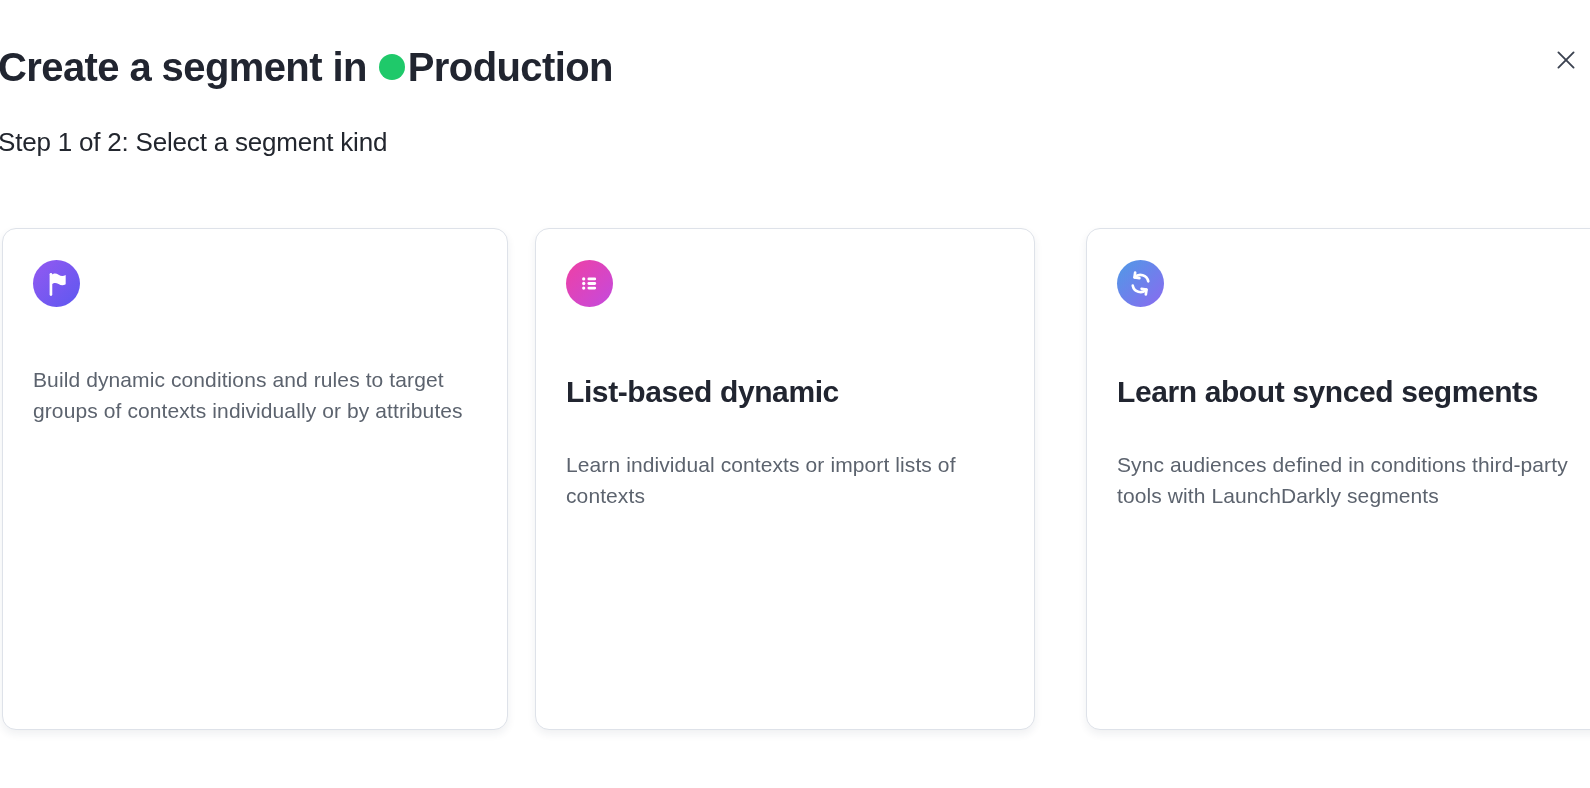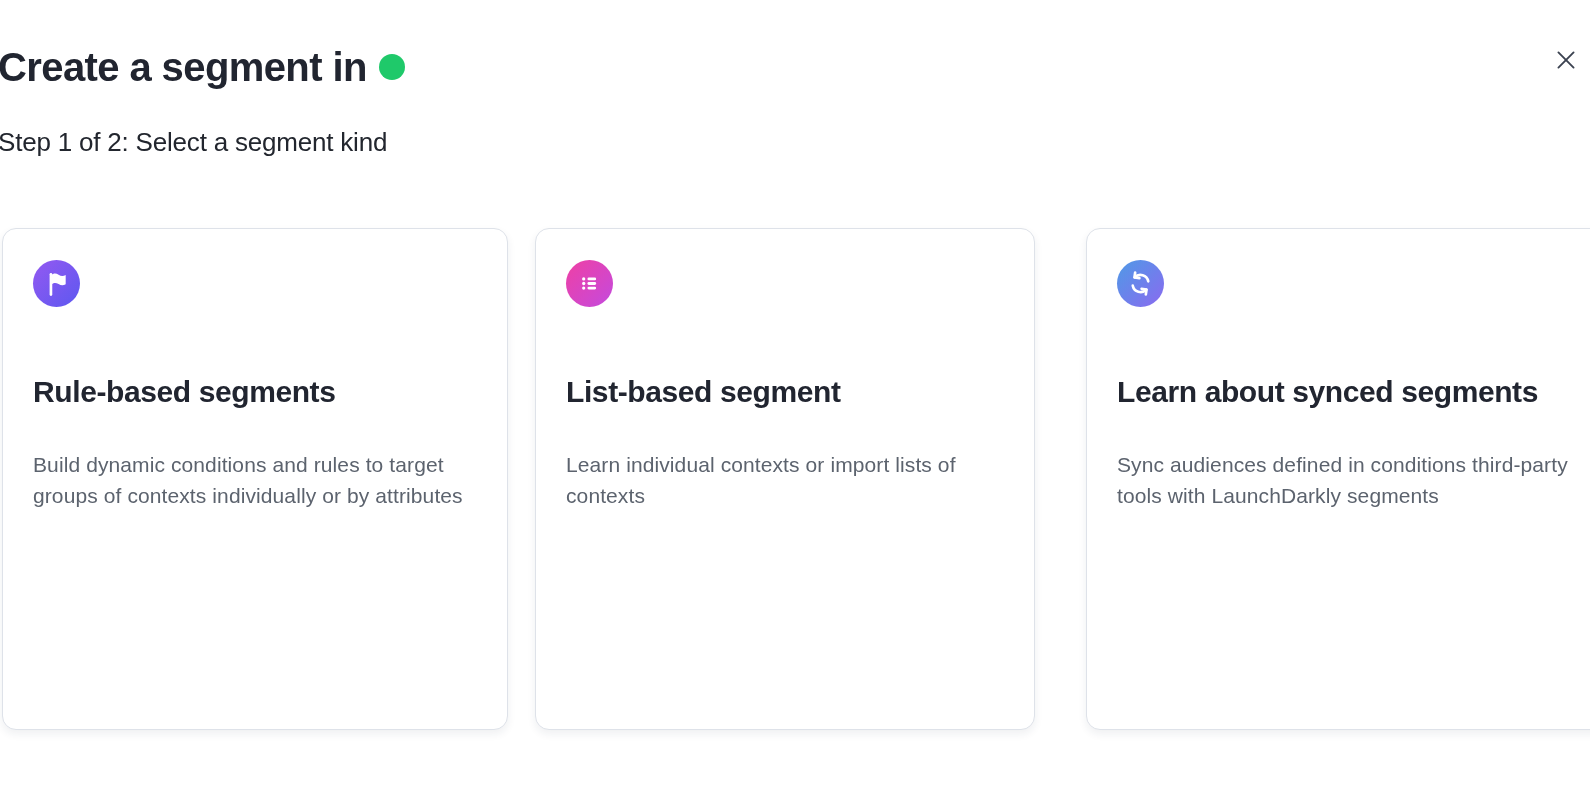--- a/index.html
+++ b/index.html
@@ -98,20 +98,21 @@
 </style>
 </head>
 <body>
 
 <div class="modal">
 
   <div class="modal-header">
     <h1 class="modal-title">
       <span>Create a segment in</span>
       <span class="env-dot" style="background: rgb(31, 201, 106);"></span>
+      <span>Production</span>
     </h1>
     <button class="close-btn">
       <span style="display:flex;">
         <svg width="26" height="26" viewBox="0 0 24 24" fill="none" stroke="#3b4250" stroke-width="1.7" stroke-linecap="round">
           <line x1="5" y1="5" x2="19" y2="19"></line>
           <line x1="19" y1="5" x2="5" y2="19"></line>
         </svg>
       </span>
     </button>
     <div class="step-label">Step 1 of 2: Select a segment kind</div>
@@ -119,36 +120,35 @@
 
   <div class="cards-row">
 
     <div class="card card-1">
       <div class="card-icon" style="background: linear-gradient(135deg, rgb(148, 89, 241), rgb(93, 88, 240));">
         <svg viewBox="0 0 24 24">
           <path d="M7.4 21.2V4.4" fill="none" stroke="#fff" stroke-width="2.2" stroke-linecap="round"></path>
           <path d="M7.4 5.1c2.3-1.7 4.2-1.7 6.3-.3 2 1.3 3.9 1.4 5.9.2v7.7c-2 1.2-3.9 1.1-5.9-.2-2.1-1.4-4-1.4-6.3.3z" fill="#fff"></path>
         </svg>
       </div>
-      <h2 class="card-title">Rule-based segments</h2>
       <p class="card-desc">Build dynamic conditions and rules to target groups of contexts individually or by attributes</p>
     </div>
 
     <div class="card card-2">
       <div class="card-icon" style="background: linear-gradient(135deg, rgb(239, 64, 164), rgb(196, 74, 222));">
         <svg viewBox="0 0 24 24" fill="#fff">
           <circle cx="7.2" cy="8.2" r="1.35"></circle>
             <rect x="10.3" y="7.05" width="7.2" height="2.3" rx="1.15"></rect>
           <circle cx="7.2" cy="12" r="1.35"></circle>
             <rect x="10.3" y="10.85" width="7.2" height="2.3" rx="1.15"></rect>
           <circle cx="7.2" cy="15.8" r="1.35"></circle>
             <rect x="10.3" y="14.65" width="7.2" height="2.3" rx="1.15"></rect>
         </svg>
       </div>
-      <h2 class="card-title">List-based segment</h2>
+      <h2 class="card-title">List-based dynamic</h2>
       <p class="card-desc">Learn individual contexts or import lists of contexts</p>
     </div>
 
     <div class="card card-3">
       <div class="card-icon" style="background: linear-gradient(135deg, rgb(79, 154, 230), rgb(138, 106, 240));">
         <svg viewBox="0 0 24 24" fill="none" stroke="#fff" stroke-width="2.2" stroke-linecap="round" stroke-linejoin="round">
           <path d="M18.4 10.2 A 6.6 6.6 0 0 0 7.2 6.9"></path>
           <polyline points="7.6 2.9 7.0 7.0 11.1 7.6"></polyline>
           <path d="M5.6 13.8 A 6.6 6.6 0 0 0 16.8 17.1"></path>
           <polyline points="16.4 21.1 17.0 17.0 12.9 16.4"></polyline>

